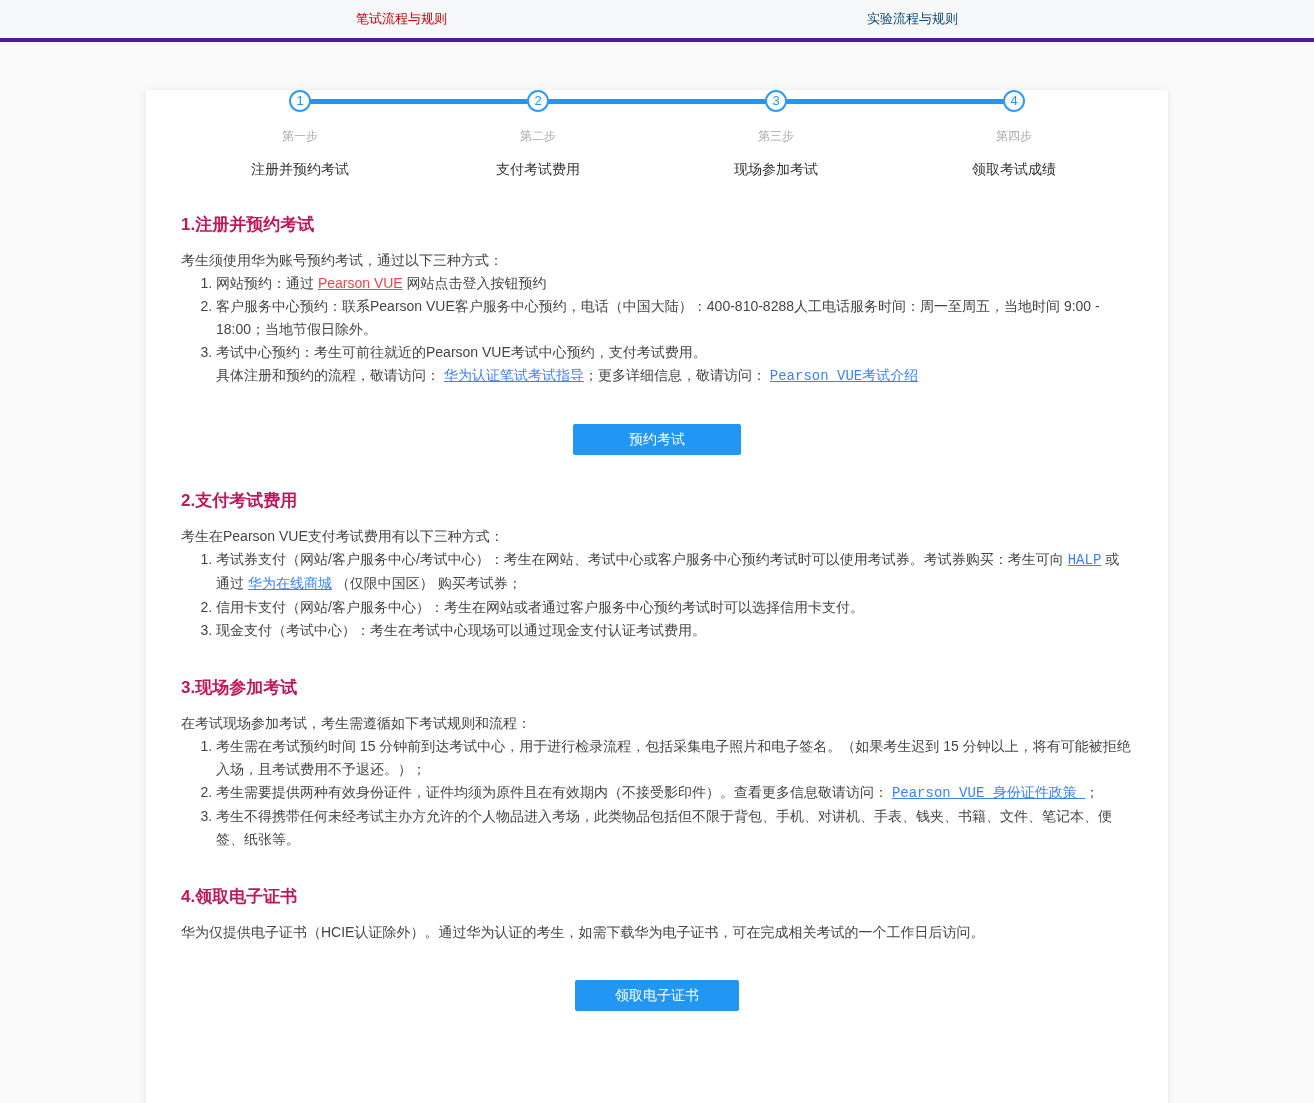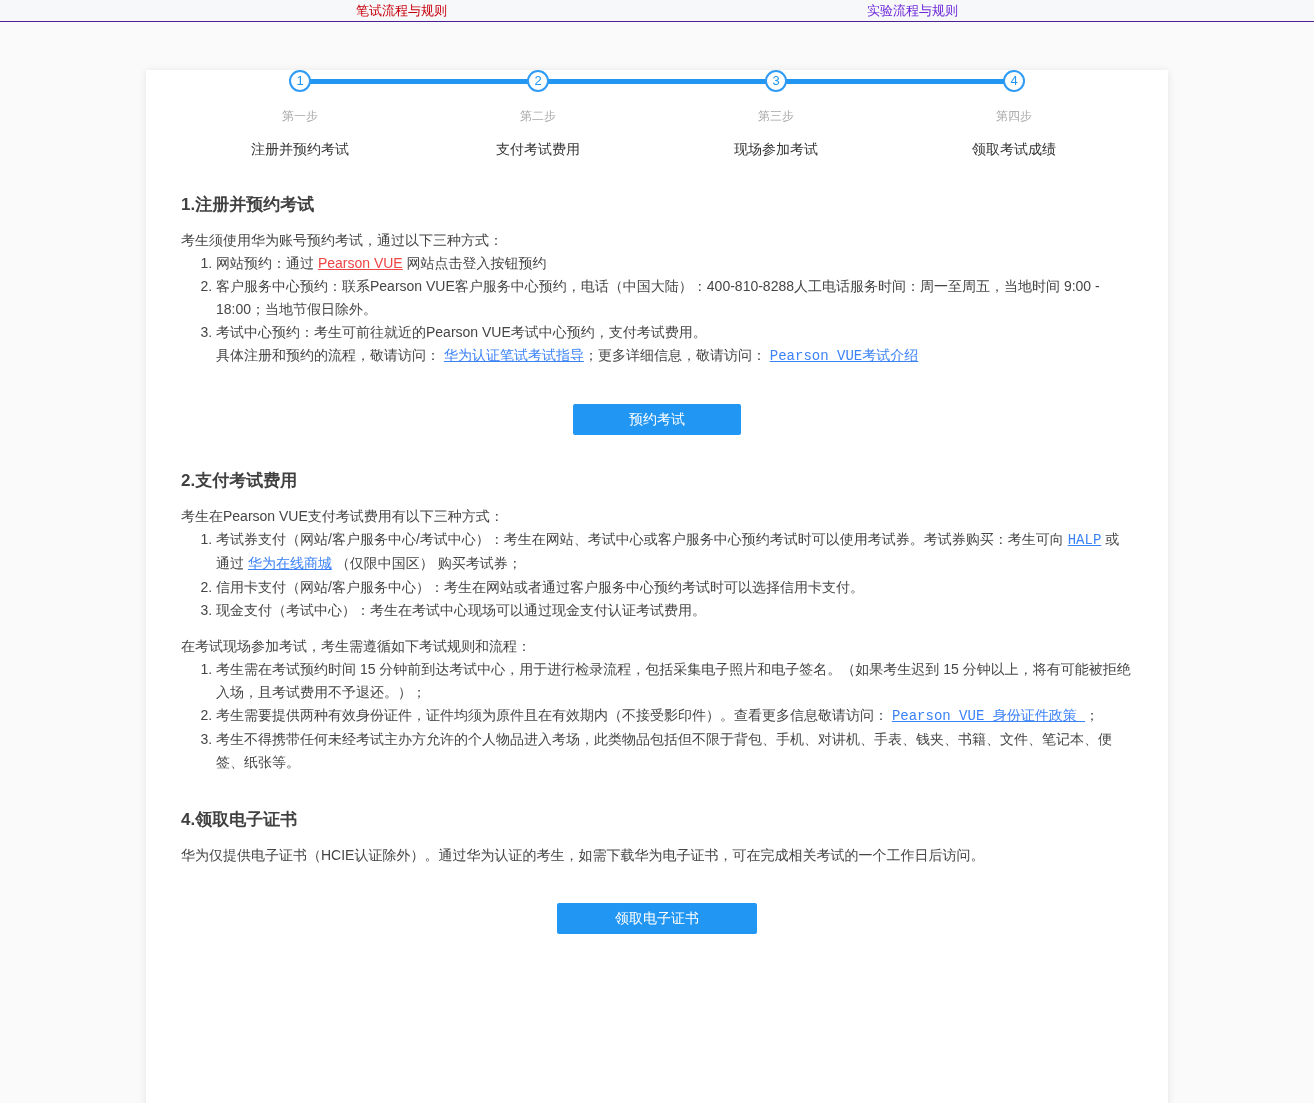--- a/index.html
+++ b/index.html
@@ -4,32 +4,32 @@
 <style>
   * { box-sizing: border-box; margin: 0; padding: 0; }
   html, body {
     width: 1314px; height: 1103px;
     font-family: "Liberation Sans", "DejaVu Sans", sans-serif;
     background: #fafafa;
     overflow: hidden;
   }
   
   .topbar {
-    height: 22px;
+    height: 42px;
     background: #f7f8fa;
-    border-bottom: 1px solid #4c1d95;
+    border-bottom: 4px solid #4c1d95;
   }
   .topbar-inner {
     width: 1022px; height: 100%;
     margin: 0 auto;
     display: flex; align-items: center;
   }
   .top-tab {
     flex: 1; text-align: center;
-    font-size: 13px; color: #6d28d9;
+    font-size: 13px; color: #0c4a6e;
     cursor: pointer;
   }
   .top-tab.active { color: #c7000b; }
   
   .card {
     width: 1022px;
     height: 1064px;
     margin: 2px auto 0;
     background: #ffffff;
     box-shadow: 0 1px 8px rgba(0,0,0,0.09);
@@ -64,21 +64,21 @@
     font-size: 12px; color: #a6a6a6;
   }
   .step-name {
     margin-top: 16px;
     font-size: 14px; color: #333;
   }
   
   .section-title {
     margin-top: 34px;
     font-size: 17px; font-weight: bold;
-    color: #404040;
+    color: #be185d;
     line-height: 23px;
   }
   .intro {
     margin-top: 13px;
     font-size: 14px; color: #454545;
     line-height: 23px;
   }
   ol.step-list {
     list-style: decimal;
     padding-left: 35px;
@@ -98,21 +98,21 @@
     height: 31px;
     border: none;
     background: #2196f3;
     color: #ffffff;
     font-size: 14px;
     font-family: "Liberation Sans", "DejaVu Sans", sans-serif;
     cursor: pointer;
     border-radius: 2px;
   }
   .btn-book { width: 168px; }
-  .btn-cert { width: 200px; }
+  .btn-cert { width: 164px; }
 </style>
 </head>
 <body>
 
 <div class="topbar">
   <div class="topbar-inner">
     <div class="top-tab active">笔试流程与规则</div>
     <div class="top-tab">实验流程与规则</div>
   </div>
 </div>
@@ -157,20 +157,21 @@
   <button class="primary-btn btn-book">预约考试</button>
 
   <h3 class="section-title">2.支付考试费用</h3>
   <p class="intro">考生在Pearson VUE支付考试费用有以下三种方式：</p>
   <ol class="step-list">
     <li><span>考试券支付（网站/客户服务中心/考试中心）：考生在网站、考试中心或客户服务中心预约考试时可以使用考试券。考试券购买：考生可向 </span><a href="#" class="lnk lnk-red">HALP</a><span> 或通过 </span><a href="#" class="lnk lnk-red">华为在线商城</a><span> （仅限中国区） 购买考试券；</span></li>
     <li><span>信用卡支付（网站/客户服务中心）：考生在网站或者通过客户服务中心预约考试时可以选择信用卡支付。</span></li>
     <li><span>现金支付（考试中心）：考生在考试中心现场可以通过现金支付认证考试费用。</span></li>
   </ol>
 
+  <h3 class="section-title">3.现场参加考试</h3>
   <p class="intro">在考试现场参加考试，考生需遵循如下考试规则和流程：</p>
   <ol class="step-list">
     <li><span>考生需在考试预约时间 15 分钟前到达考试中心，用于进行检录流程，包括采集电子照片和电子签名。（如果考生迟到 15 分钟以上，将有可能被拒绝入场，且考试费用不予退还。）；</span></li>
     <li><span>考生需要提供两种有效身份证件，证件均须为原件且在有效期内（不接受影印件）。查看更多信息敬请访问： </span><a href="#" class="lnk lnk-red">Pearson VUE 身份证件政策 </a><span>；</span></li>
     <li><span>考生不得携带任何未经考试主办方允许的个人物品进入考场，此类物品包括但不限于背包、手机、对讲机、手表、钱夹、书籍、文件、笔记本、便签、纸张等。</span></li>
   </ol>
 
   <h3 class="section-title">4.领取电子证书</h3>
   <p class="intro">华为仅提供电子证书（HCIE认证除外）。通过华为认证的考生，如需下载华为电子证书，可在完成相关考试的一个工作日后访问。</p>
   <button class="primary-btn btn-cert">领取电子证书</button>

